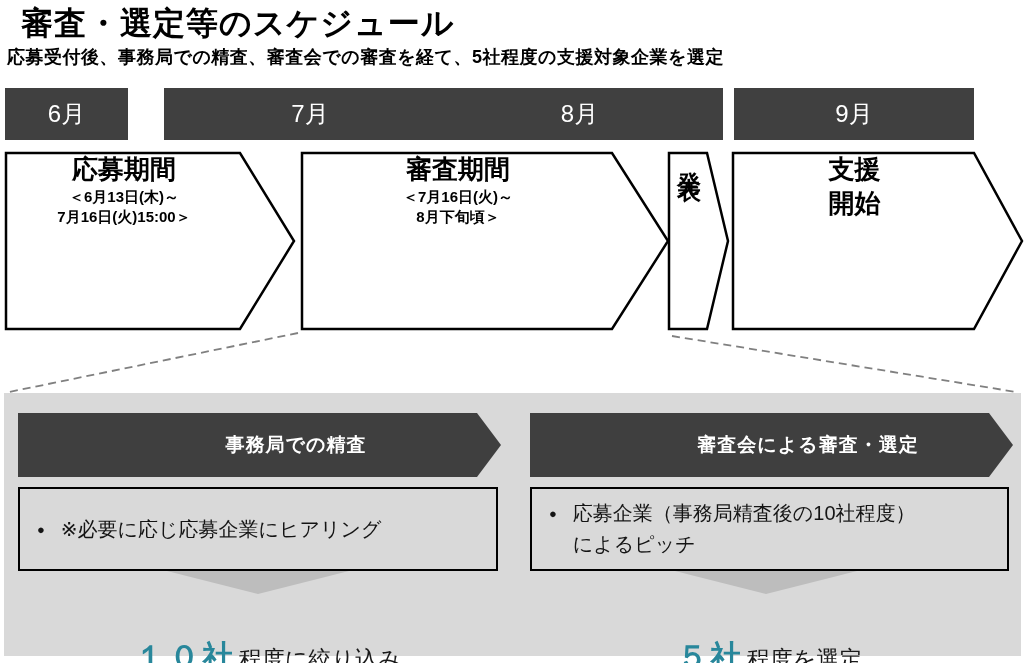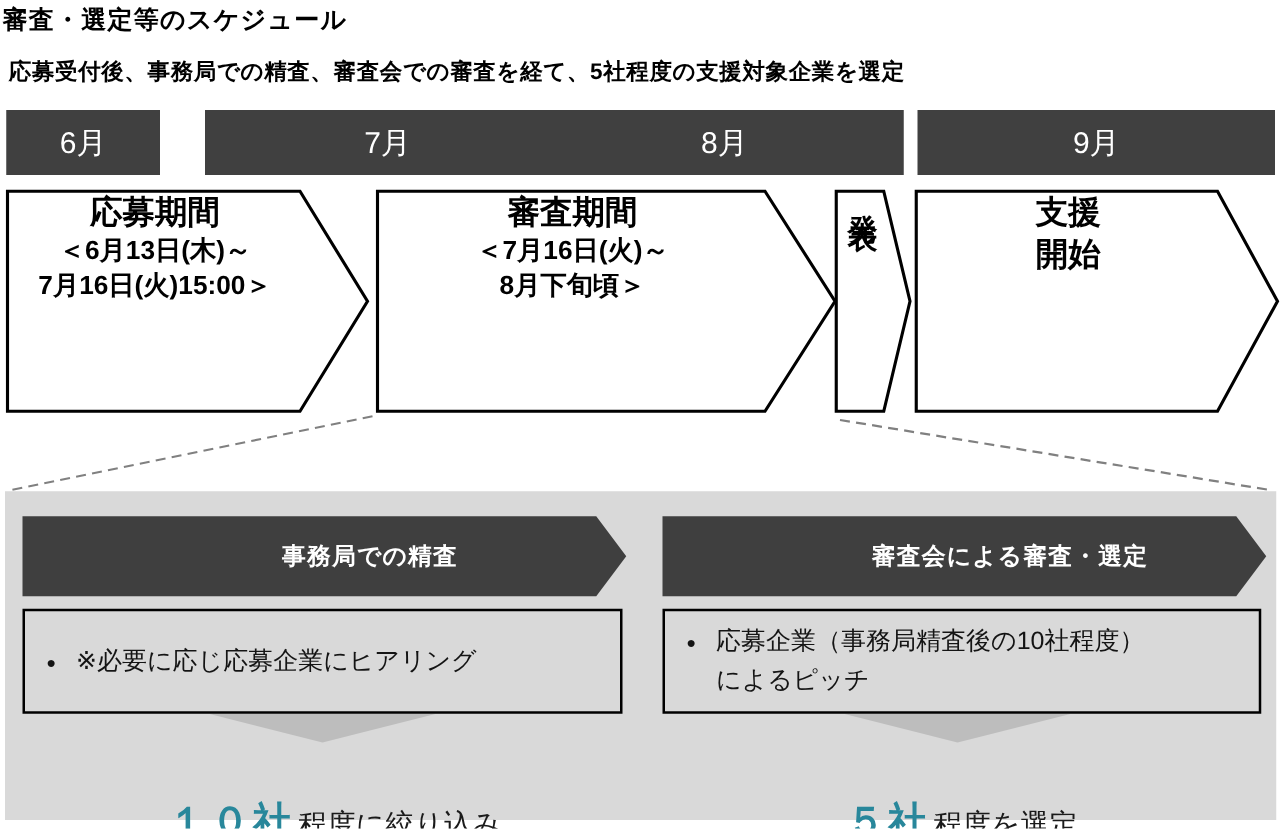--- a/index.html
+++ b/index.html
@@ -5,53 +5,53 @@
   html,body { margin:0; padding:0; background:#ffffff; }
   #stage {
     position:relative; width:1024px; height:663px; overflow:hidden;
     background:#ffffff;
     font-family:"Liberation Sans","DejaVu Sans",sans-serif;
     color:#000;
   }
   .abs { position:absolute; }
 
   
-  #page-title { left:2px; top:2px; font-size:20px; font-weight:700; letter-spacing:1px; }
+  #page-title { left:21px; top:2px; font-size:32px; font-weight:700; letter-spacing:1px; }
   #page-subtitle { left:7px; top:45px; font-size:18px; font-weight:700; letter-spacing:0.5px; }
 
   
   .month-bar {
     position:absolute; top:88px; height:52px; background:#404040;
     display:flex; align-items:center; justify-content:center;
     color:#ffffff; font-size:24px; font-weight:400;
   }
   #month-jun { left:5px;   width:123px; }
   #month-jul { left:136px; width:292px;margin-left:28px; }
   #month-aug { left:436px; width:287px; }
-  #month-sep { left:734px; width:286px; }
+  #month-sep { left:734px; width:240px; }
 
   
   #panel { left:4px; top:393px; width:1017px; height:263px; background:#d9d9d9; z-index:0; }
   #shapes { left:0; top:0; z-index:1; }
   .txt-layer { z-index:2; }
 
   
   .phase-shape { fill:#ffffff; stroke:#000000; stroke-width:2.5; stroke-linejoin:miter; }
   .dash { stroke:#808080; stroke-width:1.8; stroke-dasharray:8 5; fill:none; }
   .banner-shape { fill:#3f3f3f; }
   .chev { fill:#bdbdbd; }
 
   
   .phase-text {
     position:absolute; top:153px; height:176px;
     display:flex; flex-direction:column; align-items:center; justify-content:flex-start;
     text-align:center;
   }
   .phase-title { font-size:26px; font-weight:700; line-height:1.3; }
-  .phase-detail { font-size:21px; font-weight:700; line-height:1.35; }
+  .phase-detail { font-size:15px; font-weight:700; line-height:1.35; }
   #phase-application { left:6px;   width:236px; }
   #phase-screening   { left:302px; width:312px; }
   #phase-announce    { left:669px; width:40px; }
   #phase-support     { left:733px; width:243px; }
   .vertical-text {
     writing-mode:vertical-rl; text-orientation:upright;
     font-size:24px; font-weight:700; letter-spacing:5px;
   }
 
   

